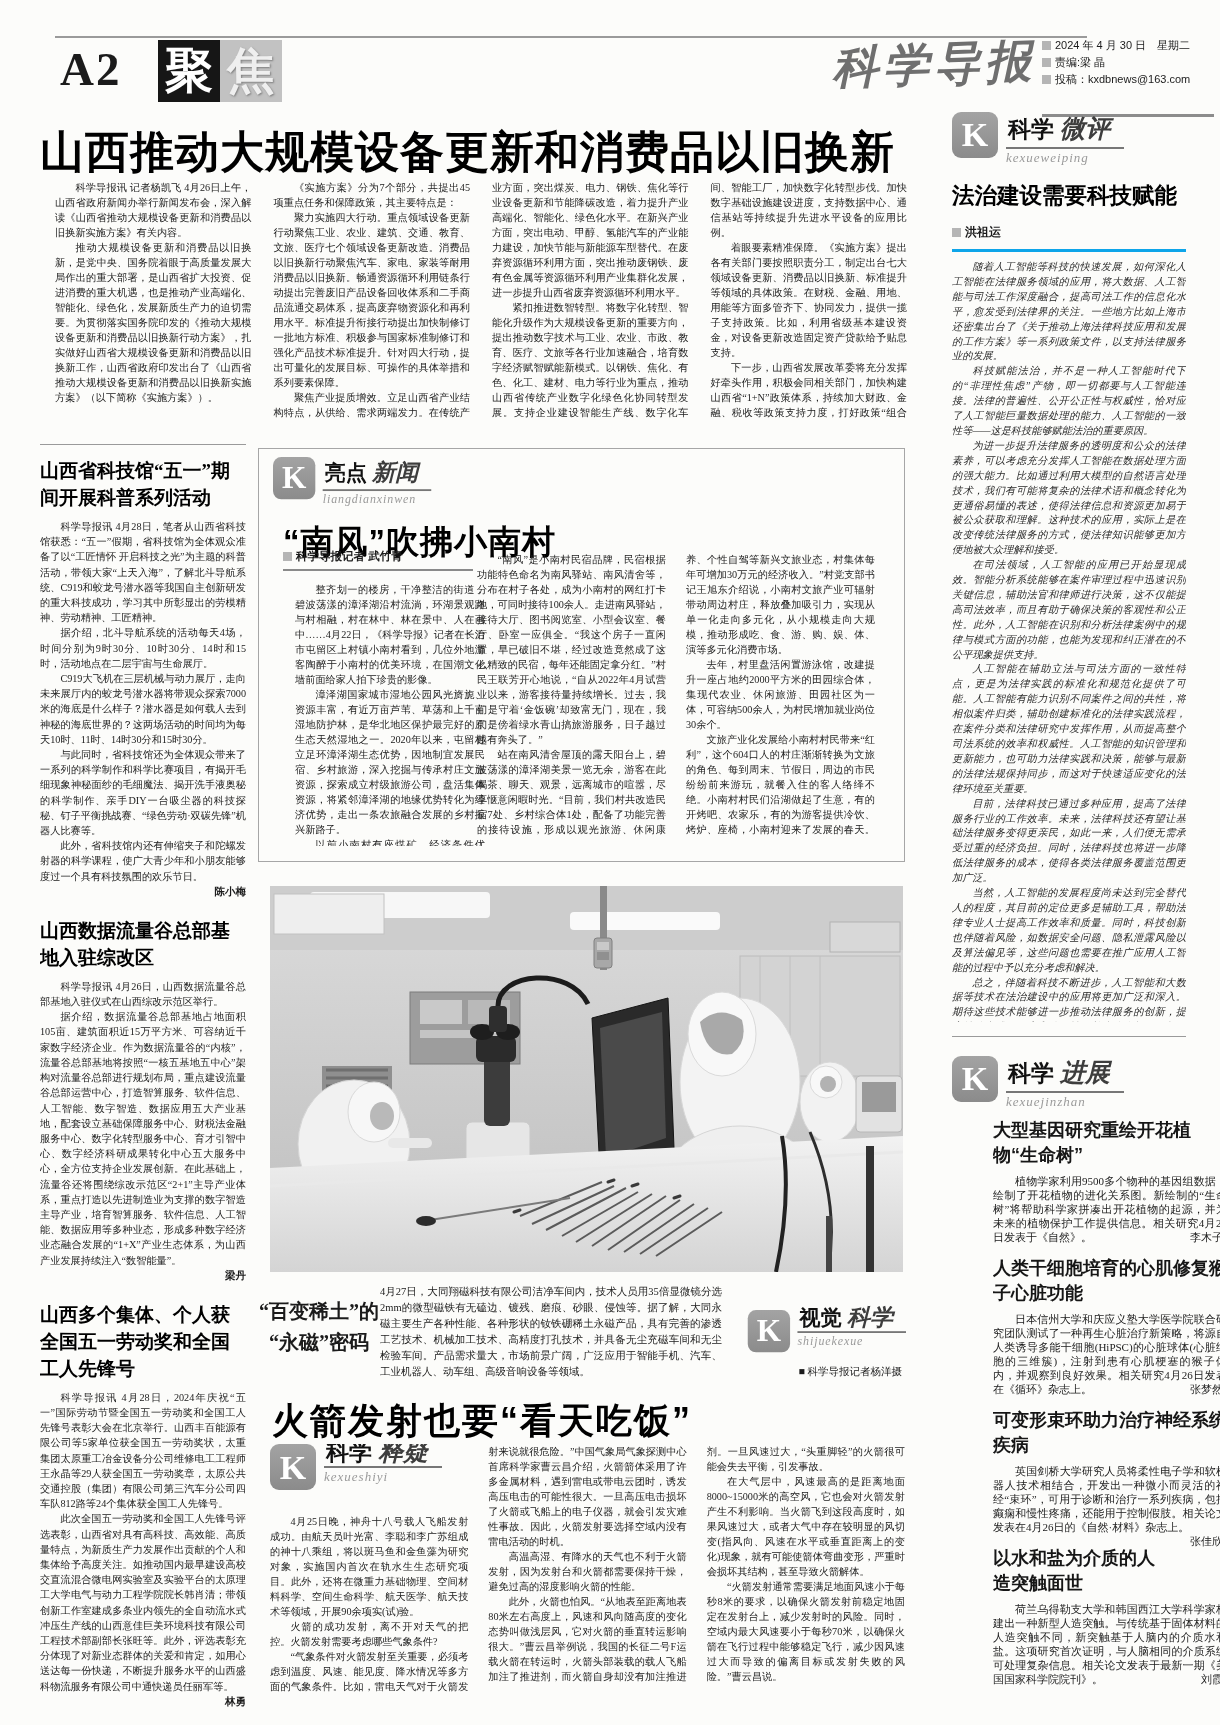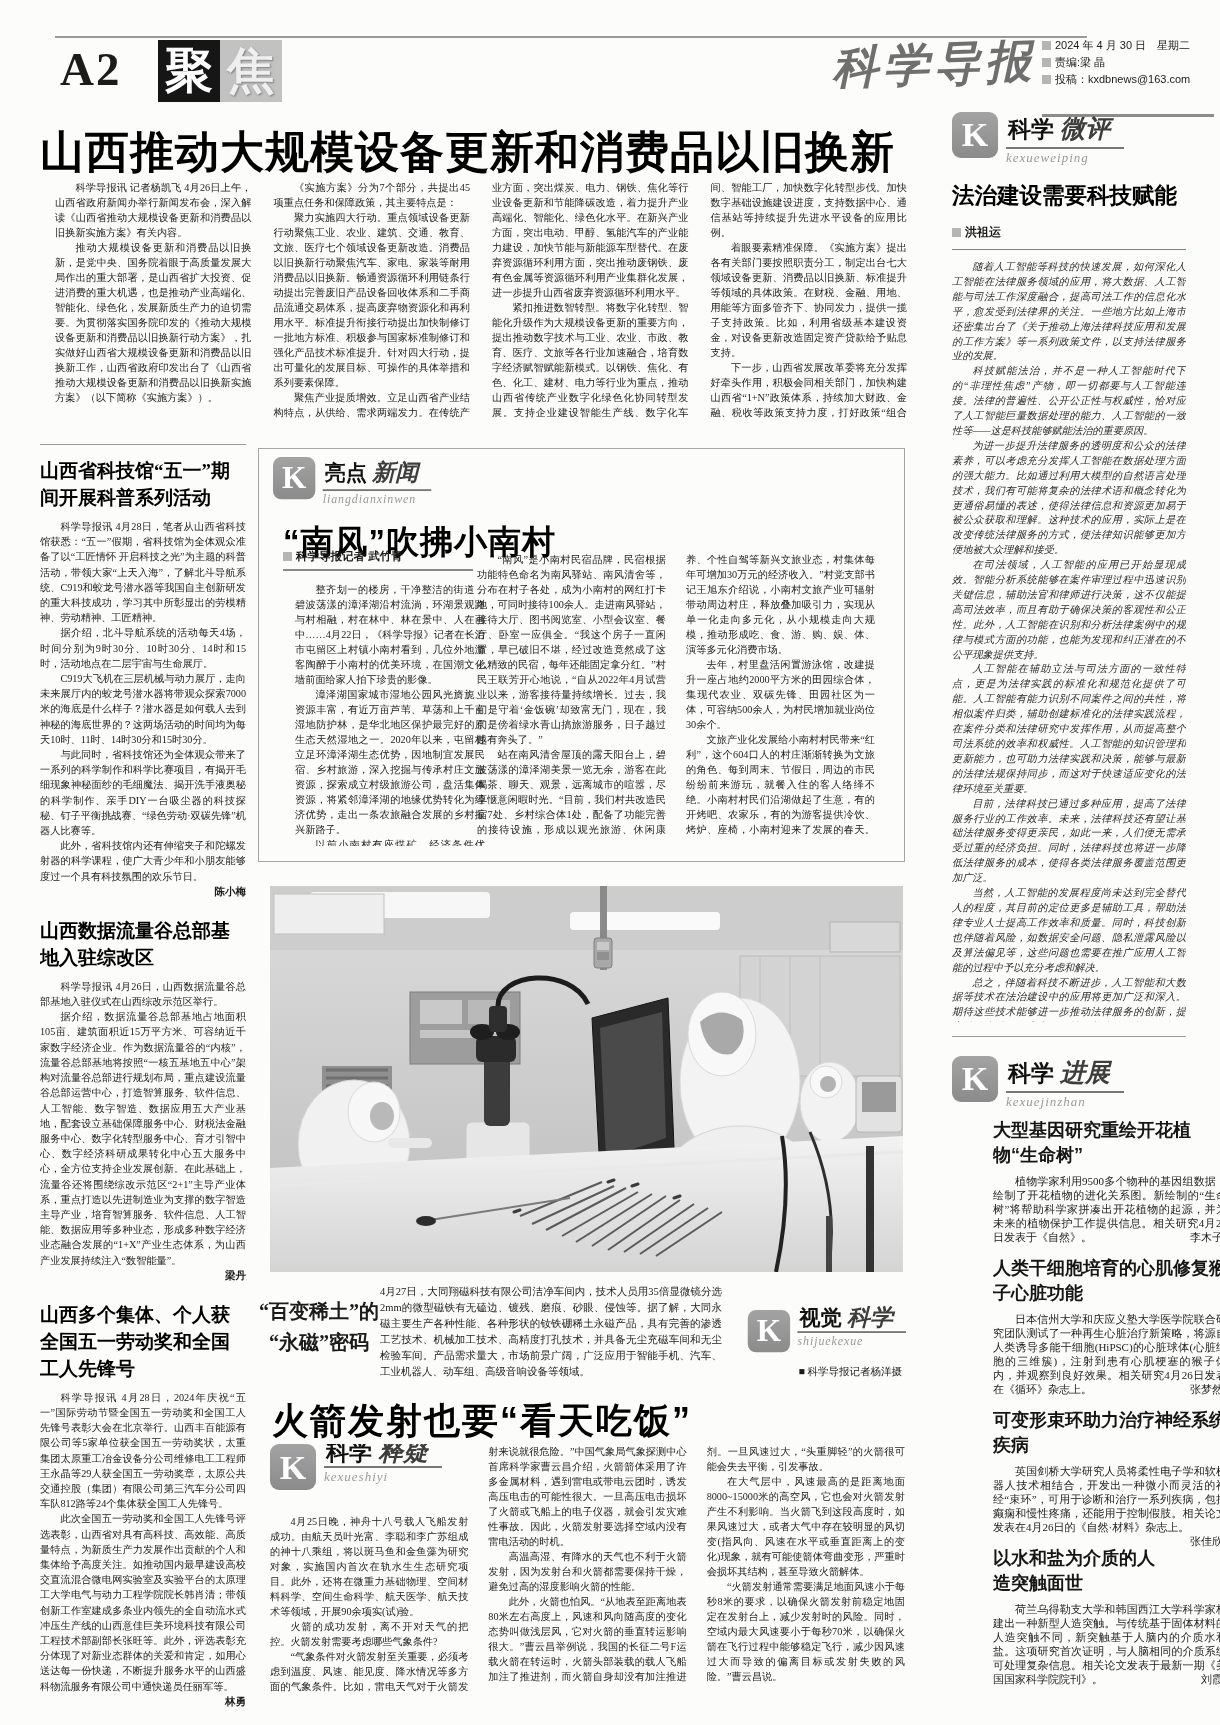--- a/index.html
+++ b/index.html
@@ -76,21 +76,21 @@
   .rocket-headline{left:272px;top:1376px;font-weight:900;font-size:36px;letter-spacing:2px;color:#000;white-space:nowrap;}
   .rocket-body{left:270px;top:1444px;width:635px;height:256px;column-count:3;column-gap:20px;
                font-size:10.2px;line-height:15px;}
   .rocket-badge-wrap{height:62px;break-inside:avoid;margin-bottom:8px;}
 
   
   .side-badge1{left:952px;top:112px;}
   .side-title{left:952px;top:180px;width:238px;font-weight:800;font-size:22.5px;
               font-family:"Liberation Sans",sans-serif;color:#000;}
   .side-byline{left:952px;top:224px;width:234px;font-size:12px;font-weight:bold;
-               font-family:"Liberation Sans",sans-serif;border-bottom:1px solid #0ea5e9;
+               font-family:"Liberation Sans",sans-serif;border-bottom:3px solid #0ea5e9;
                padding-bottom:8px;display:flex;align-items:center;}
   .side-body{left:952px;top:260px;width:234px;height:762px;font-style:italic;
              font-size:10.2px;line-height:14.9px;color:#2a2a2a;}
   .side-div{left:952px;top:1036px;width:234px;height:1px;background:#9a9a9a;}
   .side-badge2{left:952px;top:1056px;}
   .briefs{left:993px;top:1118px;width:234px;height:594px;}
   .brief{margin-bottom:12px;}
   .brief-title{font-weight:600;font-size:18px;line-height:25px;color:#161616;
                font-family:"Liberation Sans",sans-serif;margin:0 0 6px 0;}
   .brief-body{font-size:11px;line-height:14px;}
@@ -176,21 +176,21 @@
       <span>科学导报记者 武竹青</span>
     </div>
   <div class="abs spot-col1 clip">
       <p class="para">整齐划一的楼房，干净整洁的街道，碧波荡漾的漳泽湖沿村流淌，环湖景观路与村相融，村在林中、林在景中、人在画中……4月22日，《科学导报》记者在长治市屯留区上村镇小南村看到，几位外地游客陶醉于小南村的优美环境，在国潮文化墙前面给家人拍下珍贵的影像。</p>
       <p class="para">漳泽湖国家城市湿地公园风光旖旎、资源丰富，有近万亩芦苇、草荡和上千亩湿地防护林，是华北地区保护最完好的原生态天然湿地之一。2020年以来，屯留村立足环漳泽湖生态优势，因地制宜发展民宿、乡村旅游，深入挖掘与传承村庄文旅资源，探索成立村级旅游公司，盘活集体资源，将紧邻漳泽湖的地缘优势转化为经济优势，走出一条农旅融合发展的乡村振兴新路子。</p>
       <p class="para">以前小南村有座煤矿，经济条件优越，但随着政策调整，小南村煤矿关停。2021年3月，小南村成立楠忆水舍旅游开发有限公司，聘请专业设计团队，进行乡村旅游规划。</p>
     </div>
   <div class="abs spot-col23 clip">
       <p class="para">“南风”是小南村民宿品牌，民宿根据功能特色命名为南风驿站、南风清舍等，分布在村子各处，成为小南村的网红打卡地，可同时接待100余人。走进南风驿站，接待大厅、图书阅览室、小型会议室、餐厅、卧室一应俱全。“我这个房子一直闲置，早已破旧不堪，经过改造竟然成了这么精致的民宿，每年还能固定拿分红。”村民王联芳开心地说，“自从2022年4月试营业以来，游客接待量持续增长。过去，我们是守着‘金饭碗’却致富无门，现在，我们是傍着绿水青山搞旅游服务，日子越过越有奔头了。”</p>
       <p class="para">站在南风清舍屋顶的露天阳台上，碧波荡漾的漳泽湖美景一览无余，游客在此喝茶、聊天、观景，远离城市的喧嚣，尽享惬意闲暇时光。“目前，我们村共改造民宿7处、乡村综合体1处，配备了功能完善的接待设施，形成以观光旅游、休闲康养、个性自驾等新兴文旅业态，村集体每年可增加30万元的经济收入。”村党支部书记王旭东介绍说，小南村文旅产业可辐射带动周边村庄，释放叠加吸引力，实现从单一化走向多元化，从小规模走向大规模，推动形成吃、食、游、购、娱、体、演等多元化消费市场。</p>
-      <p class="para">去年，村里盘活闲置游泳馆，改建提升一座占地约2000平方米的田园综合体，集现代农业、双碳先锋、田园社区为一体，可容纳500余人，为村民增加就业岗位30余个。</p>
+      <p class="para">去年，村里盘活闲置游泳馆，改建提升一座占地约2000平方米的田园综合体，集现代农业、休闲旅游、田园社区为一体，可容纳500余人，为村民增加就业岗位30余个。</p>
       <p class="para">文旅产业化发展给小南村村民带来“红利”，这个604口人的村庄渐渐转换为文旅的角色、每到周末、节假日，周边的市民纷纷前来游玩，就餐入住的客人络绎不绝。小南村村民们沿湖做起了生意，有的开烤吧、农家乐，有的为游客提供冷饮、烤炉、座椅，小南村迎来了发展的春天。高峰时，小南村每日接待游客4000余人，壮大了村集体经济，也让村民们尝到了发展带来的甜头。</p>
     </div>
 </div>
 
 <div class="abs photo">
   <svg width="633" height="386" viewBox="0 0 633 386" xmlns="http://www.w3.org/2000/svg">
     <defs>
       <linearGradient id="wall" x1="0" y1="0" x2="0" y2="1">
         <stop offset="0" stop-color="#dcdcdc"></stop>
           <stop offset="1" stop-color="#bdbdbd"></stop>

